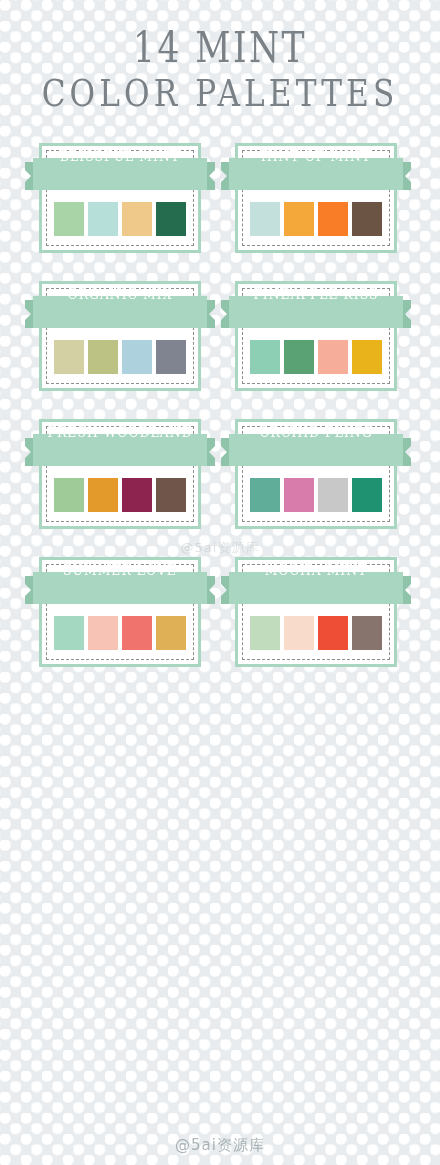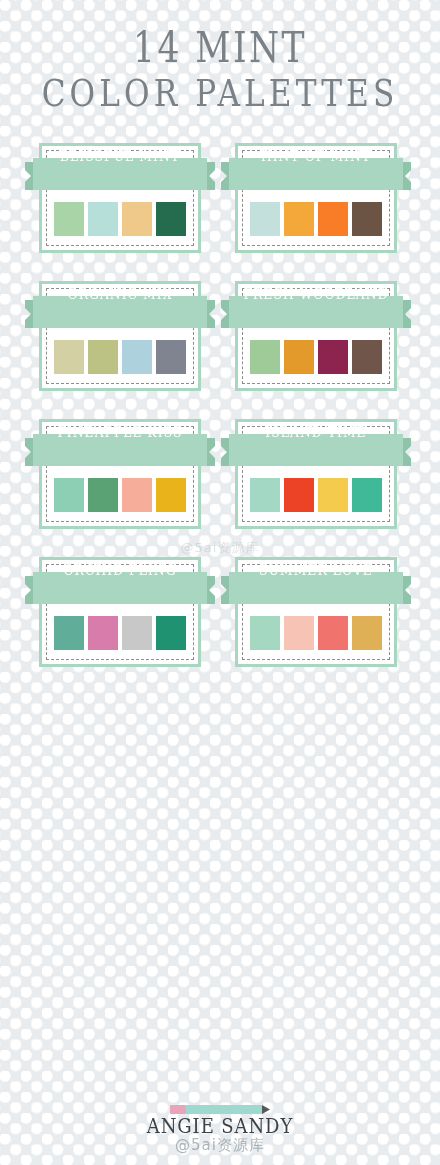--- a/index.html
+++ b/index.html
@@ -257,74 +257,56 @@
       <div class="card">
         <div class="card-frame" style="border-color: rgb(169, 214, 192); background: rgb(255, 255, 255);"></div>
         <div class="card-dash" style="border-color: rgb(141, 141, 141);"></div>
         <div class="ribbon">
           <svg width="190" height="32" viewBox="0 0 190 32">
             <polygon points="14,32 0,32 0,24 6,18 0,12 0,4 14,4" fill="#8fc4ab"></polygon>
             <polygon points="176,32 190,32 190,24 184,18 190,12 190,4 176,4" fill="#8fc4ab"></polygon>
             <rect x="8" y="0" width="174" height="32" fill="#a9d6c0"></rect>
           </svg>
         </div>
+        <div class="ribbon-label">PINEAPPLE KISS</div>
+        <div class="swatches">
+          <div class="swatch" title="#8ccfb5" style="background: rgb(140, 207, 181);"></div>
+          <div class="swatch" title="#5aa173" style="background: rgb(90, 161, 115);"></div>
+          <div class="swatch" title="#f6ae9b" style="background: rgb(246, 174, 155);"></div>
+          <div class="swatch" title="#e9b31c" style="background: rgb(233, 179, 28);"></div>
+        </div>
+      </div>
+      <div class="card">
+        <div class="card-frame" style="border-color: rgb(169, 214, 192); background: rgb(255, 255, 255);"></div>
+        <div class="card-dash" style="border-color: rgb(141, 141, 141);"></div>
+        <div class="ribbon">
+          <svg width="190" height="32" viewBox="0 0 190 32">
+            <polygon points="14,32 0,32 0,24 6,18 0,12 0,4 14,4" fill="#8fc4ab"></polygon>
+            <polygon points="176,32 190,32 190,24 184,18 190,12 190,4 176,4" fill="#8fc4ab"></polygon>
+            <rect x="8" y="0" width="174" height="32" fill="#a9d6c0"></rect>
+          </svg>
+        </div>
         <div class="ribbon-label">FRESH WOODLAND</div>
         <div class="swatches">
           <div class="swatch" title="#9ecb97" style="background: rgb(158, 203, 151);"></div>
           <div class="swatch" title="#e49a2a" style="background: rgb(228, 154, 42);"></div>
           <div class="swatch" title="#8d2450" style="background: rgb(141, 36, 80);"></div>
           <div class="swatch" title="#70564a" style="background: rgb(112, 86, 74);"></div>
         </div>
       </div>
       <div class="card">
         <div class="card-frame" style="border-color: rgb(169, 214, 192); background: rgb(255, 255, 255);"></div>
         <div class="card-dash" style="border-color: rgb(141, 141, 141);"></div>
         <div class="ribbon">
           <svg width="190" height="32" viewBox="0 0 190 32">
             <polygon points="14,32 0,32 0,24 6,18 0,12 0,4 14,4" fill="#8fc4ab"></polygon>
             <polygon points="176,32 190,32 190,24 184,18 190,12 190,4 176,4" fill="#8fc4ab"></polygon>
             <rect x="8" y="0" width="174" height="32" fill="#a9d6c0"></rect>
           </svg>
         </div>
-        <div class="ribbon-label">PINEAPPLE KISS</div>
-        <div class="swatches">
-          <div class="swatch" title="#8ccfb5" style="background: rgb(140, 207, 181);"></div>
-          <div class="swatch" title="#5aa173" style="background: rgb(90, 161, 115);"></div>
-          <div class="swatch" title="#f6ae9b" style="background: rgb(246, 174, 155);"></div>
-          <div class="swatch" title="#e9b31c" style="background: rgb(233, 179, 28);"></div>
-        </div>
-      </div>
-      <div class="card">
-        <div class="card-frame" style="border-color: rgb(169, 214, 192); background: rgb(255, 255, 255);"></div>
-        <div class="card-dash" style="border-color: rgb(141, 141, 141);"></div>
-        <div class="ribbon">
-          <svg width="190" height="32" viewBox="0 0 190 32">
-            <polygon points="14,32 0,32 0,24 6,18 0,12 0,4 14,4" fill="#8fc4ab"></polygon>
-            <polygon points="176,32 190,32 190,24 184,18 190,12 190,4 176,4" fill="#8fc4ab"></polygon>
-            <rect x="8" y="0" width="174" height="32" fill="#a9d6c0"></rect>
-          </svg>
-        </div>
-        <div class="ribbon-label">ISLAND TIME</div>
-        <div class="swatches">
-          <div class="swatch" title="#a3d9c4" style="background: rgb(163, 217, 196);"></div>
-          <div class="swatch" title="#ec4326" style="background: rgb(236, 67, 38);"></div>
-          <div class="swatch" title="#f4cb4c" style="background: rgb(244, 203, 76);"></div>
-          <div class="swatch" title="#3fb998" style="background: rgb(63, 185, 152);"></div>
-        </div>
-      </div>
-      <div class="card">
-        <div class="card-frame" style="border-color: rgb(169, 214, 192); background: rgb(255, 255, 255);"></div>
-        <div class="card-dash" style="border-color: rgb(141, 141, 141);"></div>
-        <div class="ribbon">
-          <svg width="190" height="32" viewBox="0 0 190 32">
-            <polygon points="14,32 0,32 0,24 6,18 0,12 0,4 14,4" fill="#8fc4ab"></polygon>
-            <polygon points="176,32 190,32 190,24 184,18 190,12 190,4 176,4" fill="#8fc4ab"></polygon>
-            <rect x="8" y="0" width="174" height="32" fill="#a9d6c0"></rect>
-          </svg>
-        </div>
         <div class="ribbon-label">ORCHID FLING</div>
         <div class="swatches">
           <div class="swatch" title="#60ad99" style="background: rgb(96, 173, 153);"></div>
           <div class="swatch" title="#d87cac" style="background: rgb(216, 124, 172);"></div>
           <div class="swatch" title="#c8c8c8" style="background: rgb(200, 200, 200);"></div>
           <div class="swatch" title="#1f9271" style="background: rgb(31, 146, 113);"></div>
         </div>
       </div>
       <div class="card">
         <div class="card-frame" style="border-color: rgb(169, 214, 192); background: rgb(255, 255, 255);"></div>
@@ -337,30 +319,38 @@
           </svg>
         </div>
         <div class="ribbon-label">SUMMER LOVE</div>
         <div class="swatches">
           <div class="swatch" title="#a4d8c0" style="background: rgb(164, 216, 192);"></div>
           <div class="swatch" title="#f7c3b4" style="background: rgb(247, 195, 180);"></div>
           <div class="swatch" title="#f0736d" style="background: rgb(240, 115, 109);"></div>
           <div class="swatch" title="#e0b057" style="background: rgb(224, 176, 87);"></div>
         </div>
       </div>
+      <div class="card">
+        <div class="card-frame" style="border-color: rgb(169, 214, 192); background: rgb(255, 255, 255);"></div>
+        <div class="card-dash" style="border-color: rgb(141, 141, 141);"></div>
+        <div class="ribbon">
+          <svg width="190" height="32" viewBox="0 0 190 32">
+            <polygon points="14,32 0,32 0,24 6,18 0,12 0,4 14,4" fill="#8fc4ab"></polygon>
+            <polygon points="176,32 190,32 190,24 184,18 190,12 190,4 176,4" fill="#8fc4ab"></polygon>
+            <rect x="8" y="0" width="174" height="32" fill="#a9d6c0"></rect>
+          </svg>
+        </div>
+        <div class="ribbon-label">MOCHA MINT</div>
+        <div class="swatches">
+          <div class="swatch" title="#c0dcbc" style="background: rgb(192, 220, 188);"></div>
+          <div class="swatch" title="#f8dbca" style="background: rgb(248, 219, 202);"></div>
+          <div class="swatch" title="#ee4e36" style="background: rgb(238, 78, 54);"></div>
+          <div class="swatch" title="#87746d" style="background: rgb(135, 116, 109);"></div>
+        </div>
+      </div>
     </div>
 
   <div class="watermark" id="watermark-mid">@5ai资源库</div>
 
-  <div id="footer">
-    <div class="pencil">
-      <svg width="100" height="9" viewBox="0 0 100 9">
-        <rect id="pencil-eraser" x="0" y="0" width="16" height="9" rx="1" fill="#e8a4b8"></rect>
-        <rect id="pencil-body" x="16" y="0" width="76" height="9" fill="#9ed9d0"></rect>
-        <polygon id="pencil-tip" points="92,0 100,4.5 92,9" fill="#55585c"></polygon>
-      </svg>
-    </div>
-    <div class="brand">ANGIE SANDY</div>
-  </div>
 
   <div class="watermark" id="watermark-footer">@5ai资源库</div>
 
 </div>
 
 </body></html>

